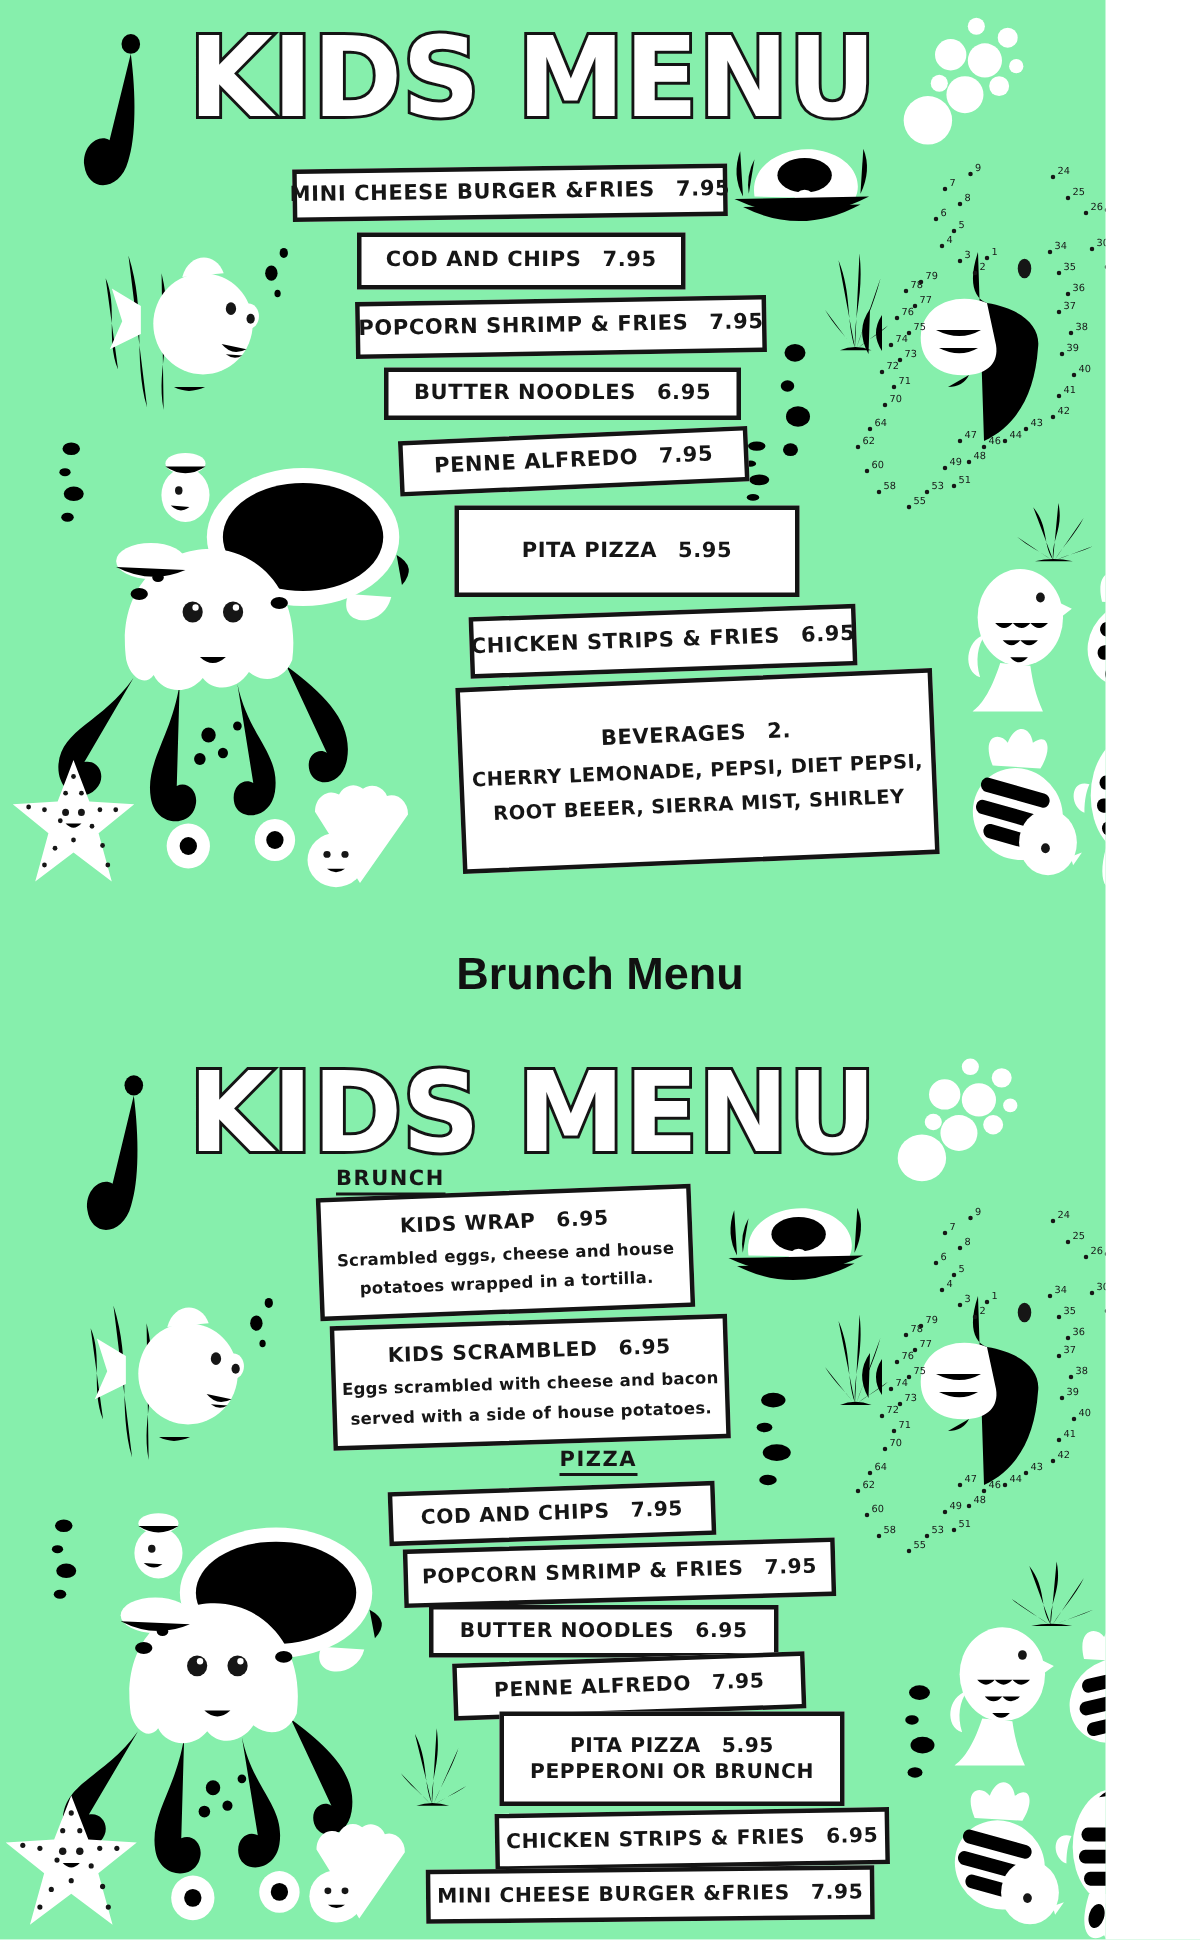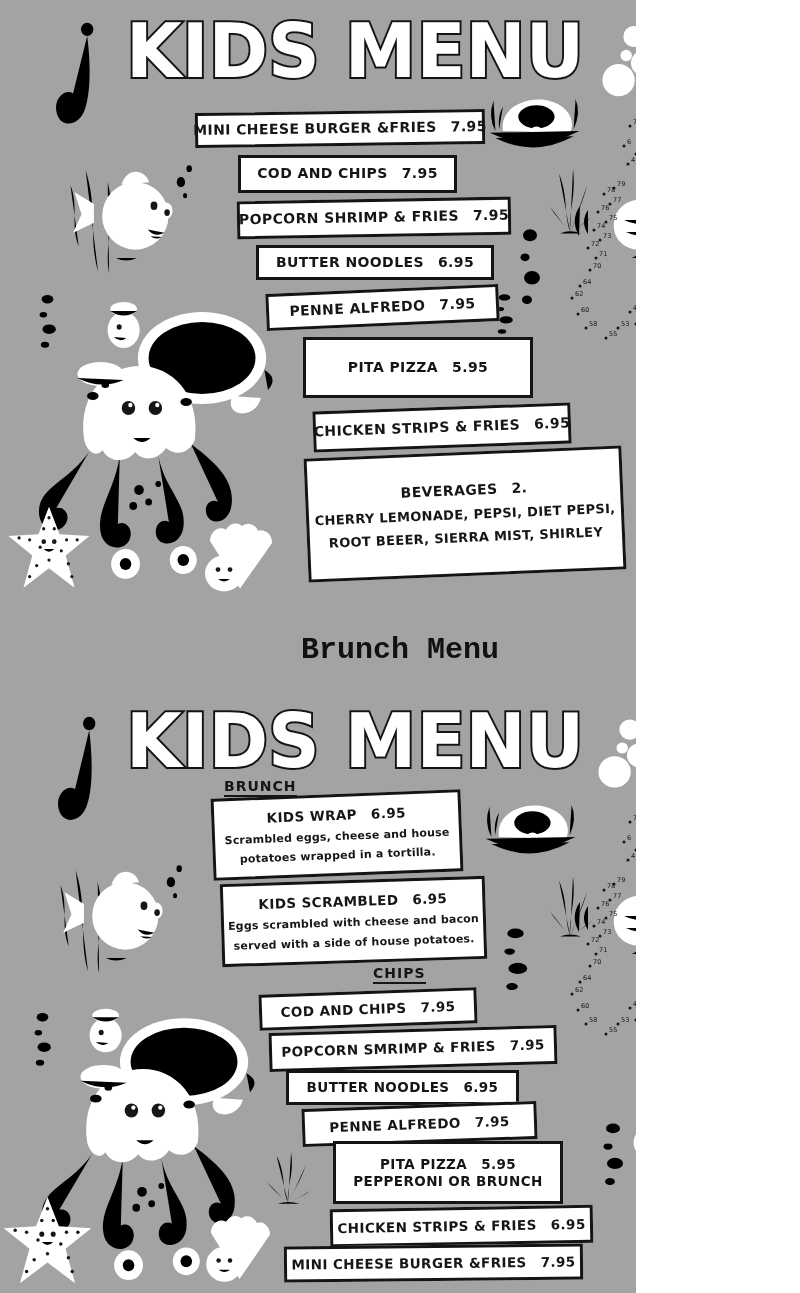--- a/index.html
+++ b/index.html
@@ -1,32 +1,32 @@
 <!DOCTYPE html>
 <html><head>
 <meta charset="utf-8">
 <style>
   html,body{margin:0;padding:0;background:#fff;}
-  .page{position:relative;width:636px;height:1293px;background:#a3a3a3;overflow:hidden;
+  .page{position:relative;width:737px;height:1293px;background:#86efac;overflow:hidden;
         font-family:"DejaVu Sans",sans-serif;color:#161616;}
   svg text{font-family:"DejaVu Sans",sans-serif;}
   .deco{position:absolute;z-index:1;overflow:visible;}
   .title-svg{position:absolute;left:115px;width:480px;height:95px;z-index:4;}
   .mbox{position:absolute;z-index:5;border:3px solid #141414;background:#fff;
         display:flex;flex-direction:column;align-items:center;justify-content:center;
         font-weight:bold;text-align:center;line-height:1.25;}
   .mline{white-space:nowrap;font-size:14px;letter-spacing:.4px;}
   .m2 .mline{font-size:13.5px;}
   .prc{margin-left:14px;}
   .bevline{white-space:nowrap;font-size:13px;letter-spacing:.3px;margin-top:7px;}
   .desc{white-space:nowrap;font-size:11px;font-weight:bold;letter-spacing:.2px;margin-top:6px;}
   .shead{position:absolute;z-index:6;font-weight:bold;font-size:14px;letter-spacing:1px;
          border-bottom:2.5px solid #161616;padding-bottom:1px;}
   .divider{position:absolute;top:633px;left:0;width:800px;text-align:center;z-index:6;
-           font-family:Liberation Mono, monospace;font-weight:bold;font-size:30px;color:#111;}
+           font-family:Liberation Sans, sans-serif;font-weight:bold;font-size:30px;color:#111;}
 </style>
 </head>
 <body>
 
 <svg width="0" height="0" style="position:absolute" aria-hidden="true">
   <defs>
     <symbol id="sym-hook" viewBox="0 0 70 140">
       <circle cx="42" cy="12" r="7"></circle>
       <path d="M42 19 C46 48 46 78 40 95 C34 116 10 118 7 98 C5 84 18 75 26 80" stroke-width="3.5"></path>
       <path d="M26 80 L33 70"></path>
@@ -483,21 +483,21 @@
     <div class="mline"><span>KIDS WRAP</span><span class="prc">6.95</span></div>
     <div class="desc">Scrambled eggs, cheese and house</div>
     <div class="desc">potatoes wrapped in a tortilla.</div>
   </div>
   <div class="mbox m2" style="left:221px;top:880px;width:259px;height:77px;transform:rotate(-1.8deg)">
     <div class="mline"><span>KIDS SCRAMBLED</span><span class="prc">6.95</span></div>
     <div class="desc">Eggs scrambled with cheese and bacon</div>
     <div class="desc">served with a side of house potatoes.</div>
   </div>
 
-  <div class="shead" style="left:373px;top:965px">CHIPS</div>
+  <div class="shead" style="left:373px;top:965px">PIZZA</div>
 
   <div class="mbox m2" style="left:259px;top:991px;width:212px;height:30px;transform:rotate(-2deg)">
     <div class="mline"><span>COD AND CHIPS</span><span class="prc">7.95</span></div>
   </div>
   <div class="mbox m2" style="left:269px;top:1029px;width:282px;height:33px;transform:rotate(-1.6deg)">
     <div class="mline"><span>POPCORN SMRIMP &amp; FRIES</span><span class="prc">7.95</span></div>
   </div>
   <div class="mbox m2" style="left:286px;top:1070px;width:227px;height:29px">
     <div class="mline"><span>BUTTER NOODLES</span><span class="prc">6.95</span></div>
   </div>

